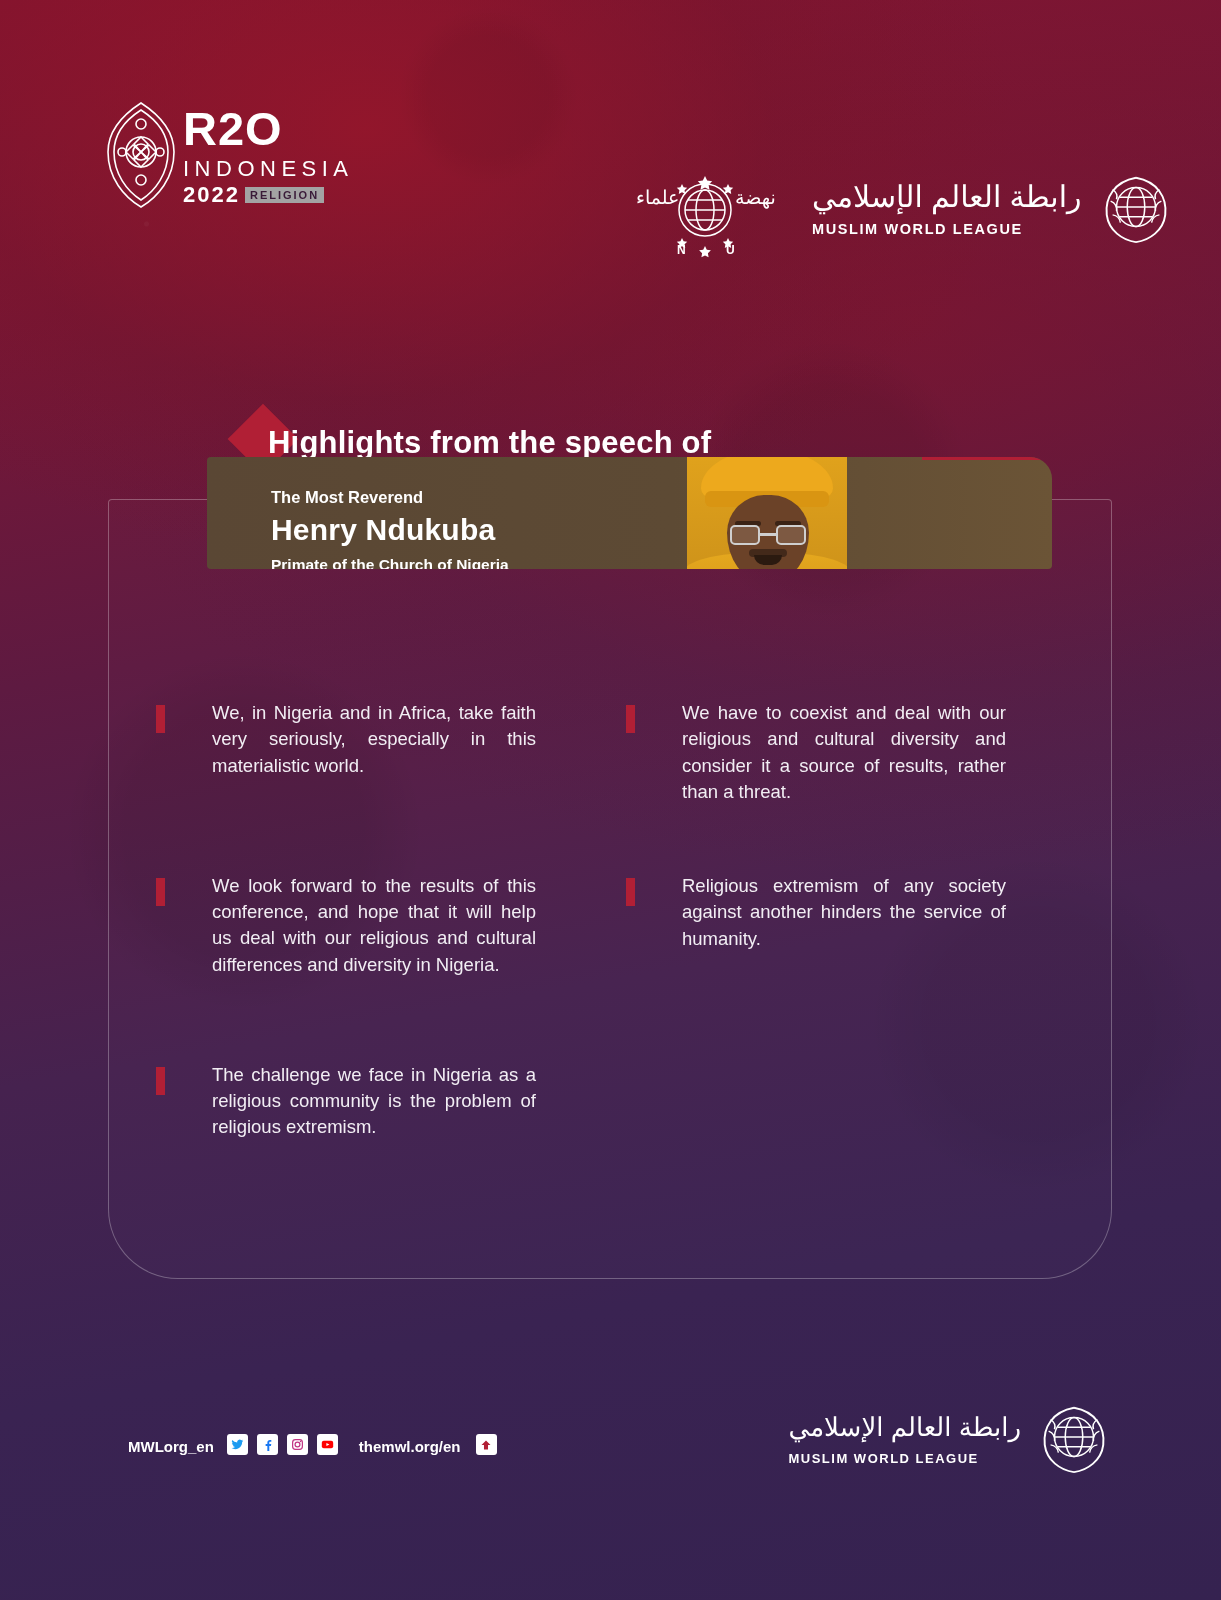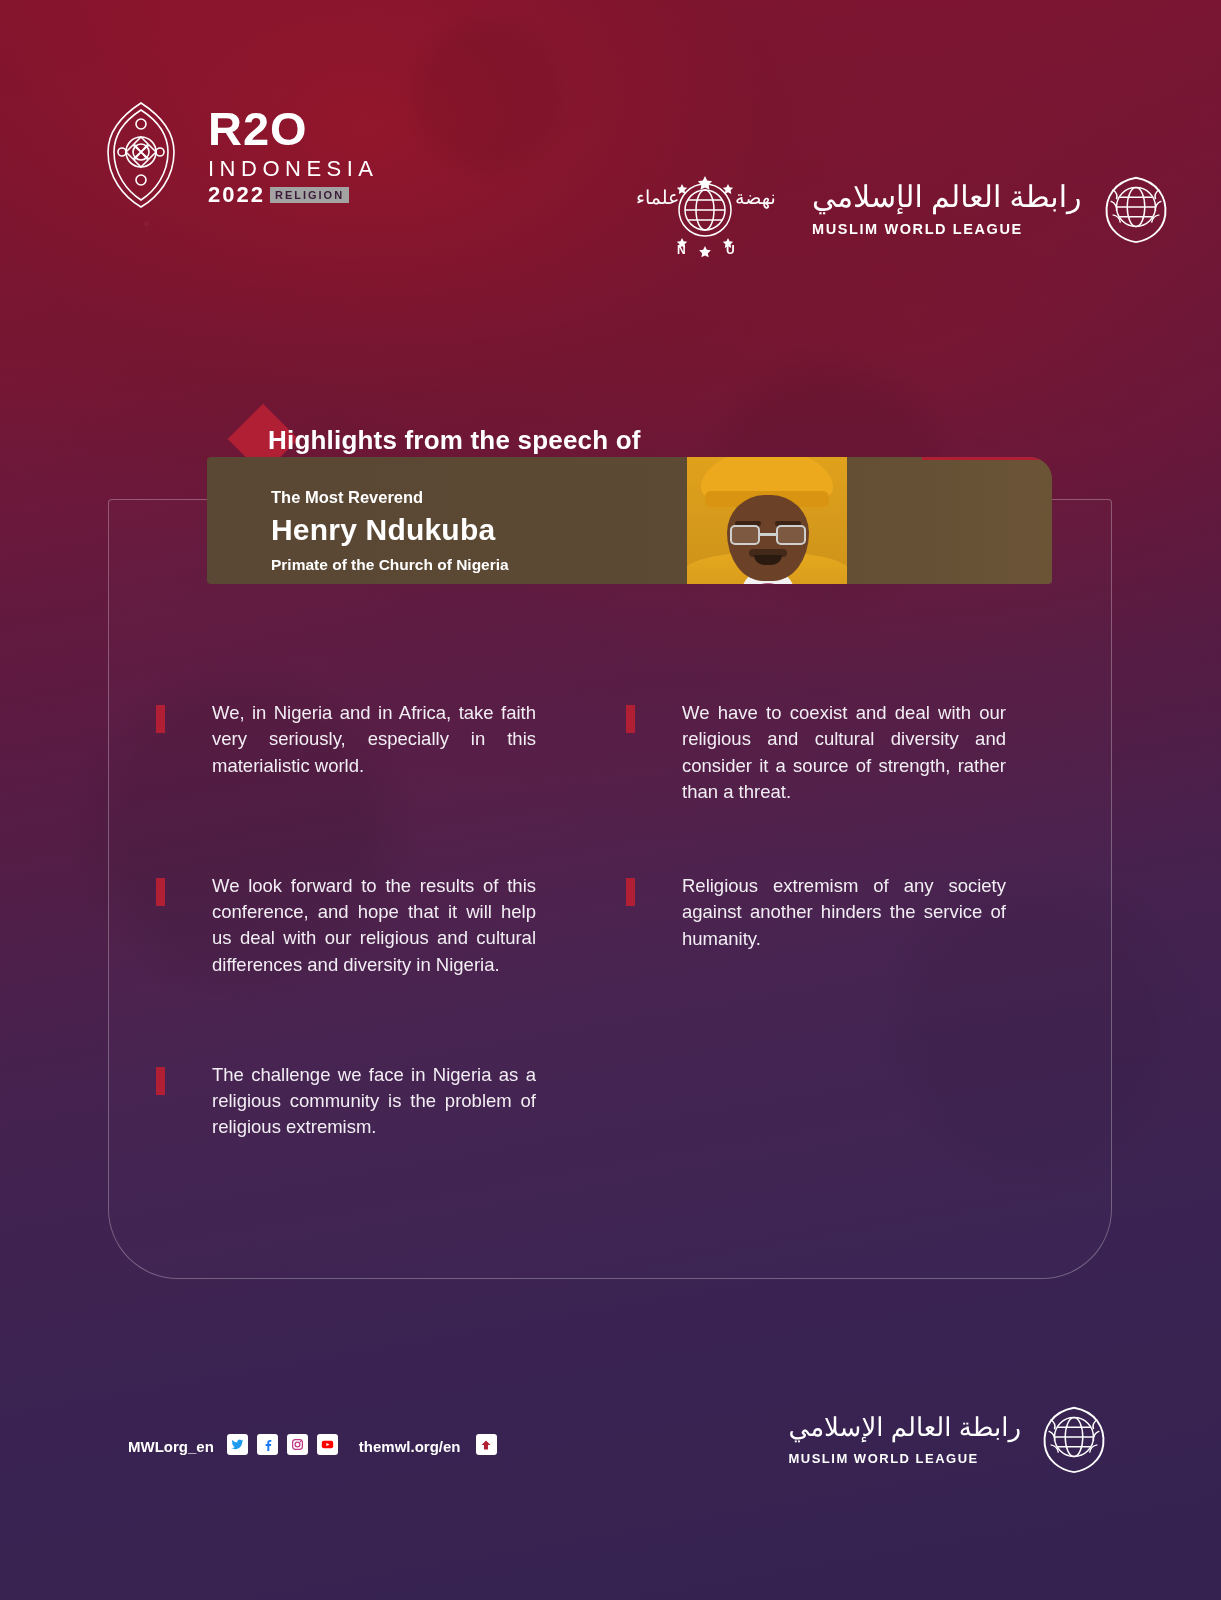--- a/index.html
+++ b/index.html
@@ -21,21 +21,21 @@
     background-image:
       radial-gradient(circle at 12% 14%, rgba(255,255,255,0.035) 0 2px, transparent 3px),
       radial-gradient(circle at 40% 6%, rgba(0,0,0,0.05) 0 60px, transparent 90px),
       radial-gradient(circle at 68% 30%, rgba(0,0,0,0.06) 0 90px, transparent 140px),
       radial-gradient(circle at 20% 52%, rgba(0,0,0,0.07) 0 120px, transparent 180px),
       radial-gradient(circle at 85% 64%, rgba(0,0,0,0.05) 0 110px, transparent 170px);
     pointer-events:none;
   }
 
   
-  .r20-logo { position:absolute; left:100px; top:100px; display:flex; align-items:center; gap:26px; }
+  .r20-logo { position:absolute; left:100px; top:100px; display:flex; align-items:center; gap:1px; }
   .orn { width:82px; height:110px; }
   .r20-text { color:#fff; line-height:1; }
   .r20-title { font-size:47px; font-weight:700; letter-spacing:1px; }
   .r20-sub { font-size:22px; letter-spacing:5.5px; margin-top:6px; font-weight:400; }
   .r20-year-row { display:flex; align-items:center; gap:5px; margin-top:4px; }
   .r20-year { font-size:22px; font-weight:700; letter-spacing:2px; }
   .r20-relig { font-size:11px; letter-spacing:2px; color:#3a1b38; background:#a3a3a3; padding:3px 5px 2px; font-weight:700; }
 
   .nu-logo { position:absolute; left:620px; top:168px; width:170px; height:90px; }
   .mwl-logo-top { position:absolute; left:812px; top:170px; display:flex; align-items:center; gap:16px; }
@@ -43,32 +43,32 @@
   .mwl-en { color:#fff; font-size:14.5px; letter-spacing:1.6px; font-weight:700; margin-top:9px; }
   .globe-wreath { width:78px; height:78px; }
 
   
   .diamond {
     position:absolute; left:238px; top:414px;
     width:50px; height:50px; background:#b11f35; transform:rotate(45deg);
   }
   .headline {
     position:absolute; left:268px; top:425px;
-    color:#ffffff; font-size:26px; font-weight:700; letter-spacing:0.2px;
+    color:#ffffff; font-size:31px; font-weight:700; letter-spacing:0.2px;
   }
 
   
   .card {
     position:absolute; left:108px; top:499px; width:1004px; height:780px;
     border:1px solid rgba(255,255,255,0.28);
     border-radius:4px 4px 70px 70px;
     background:rgba(255,255,255,0.012);
   }
   .speaker-bar {
-    position:absolute; left:207px; top:457px; width:845px; height:127px;
+    position:absolute; left:207px; top:457px; width:845px; height:112px;
     background:linear-gradient(90deg,#5a4734 0%, #5d4a34 55%, #6b5436 100%);
     border-radius:4px 22px 4px 4px;
     overflow:hidden;
   }
   .accent-line { position:absolute; right:0; top:0; width:130px; height:3px; background:#b11f35; }
   .sp-pre { position:absolute; left:64px; top:31px; color:#ffffff; font-size:16.5px; font-weight:700; }
   .sp-name { position:absolute; left:64px; top:56px; color:#ffffff; font-size:30px; font-weight:700; letter-spacing:0.2px; }
   .sp-role { position:absolute; left:64px; top:99px; color:#ffffff; font-size:15.5px; font-weight:700; }
 
   
@@ -223,21 +223,21 @@
     </div>
     <div class="quote" style="margin-top:84px;">
       <span class="bar"></span>
       <div class="qtext">The challenge we face in Nigeria as a religious community is the problem of religious extremism.</div>
     </div>
   </div>
 
   <div class="col col-right">
     <div class="quote">
       <span class="bar"></span>
-      <div class="qtext">We have to coexist and deal with our religious and cultural diversity and consider it a source of strength, rather than a threat.</div>
+      <div class="qtext">We have to coexist and deal with our religious and cultural diversity and consider it a source of results, rather than a threat.</div>
     </div>
     <div class="quote" style="margin-top:68px;">
       <span class="bar"></span>
       <div class="qtext">Religious extremism of any society against another hinders the service of humanity.</div>
     </div>
   </div>
 </div>
 
 <div class="footer-social">
   <span class="handle">MWLorg_en</span>

